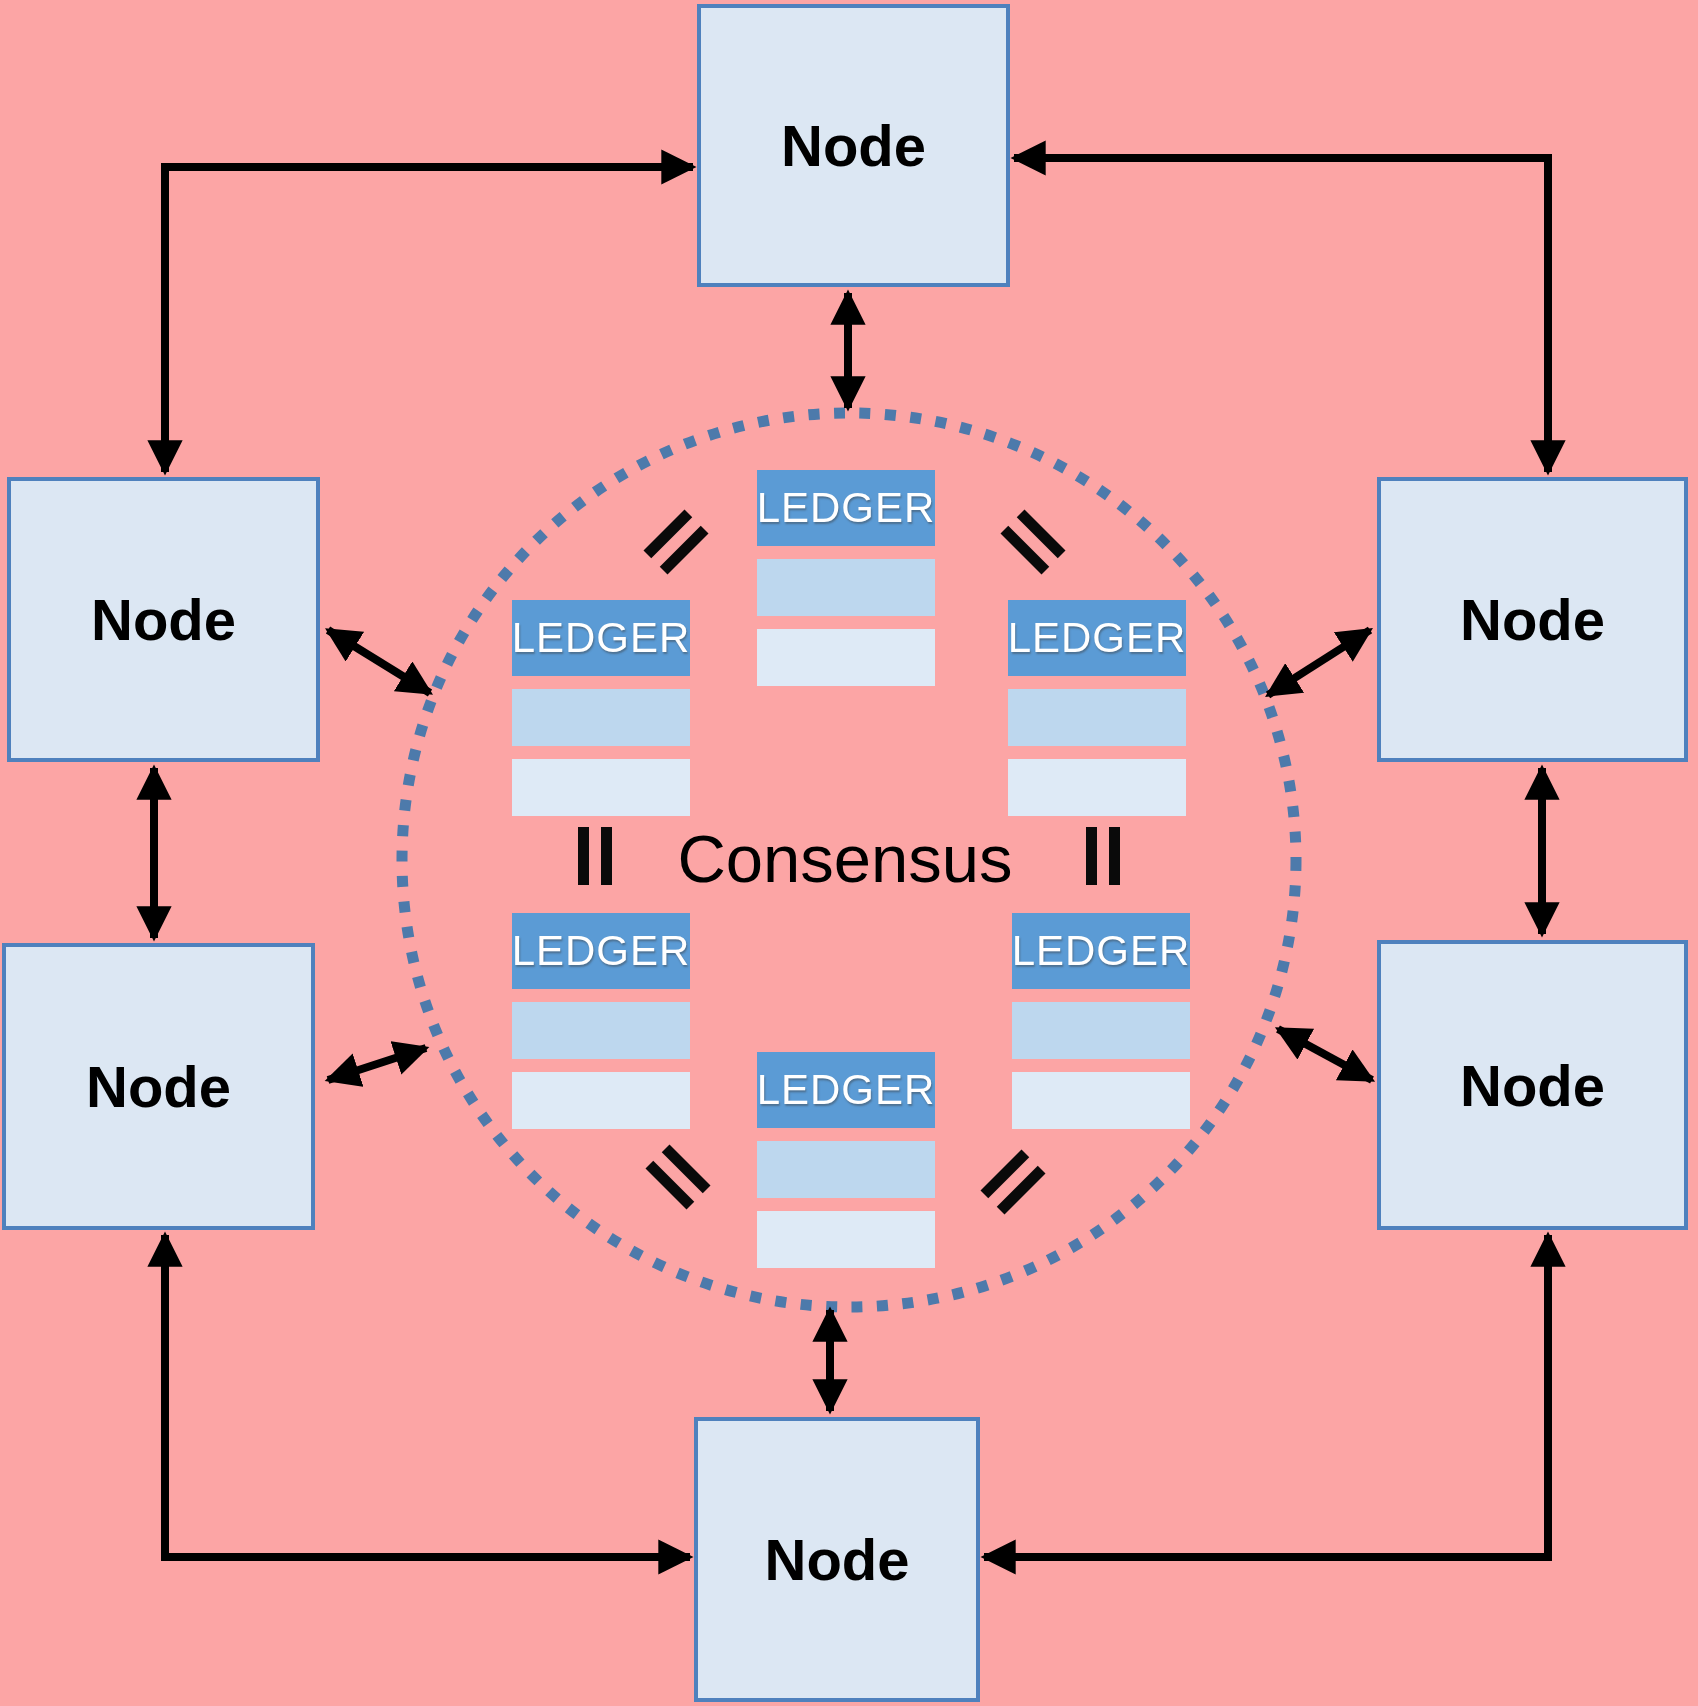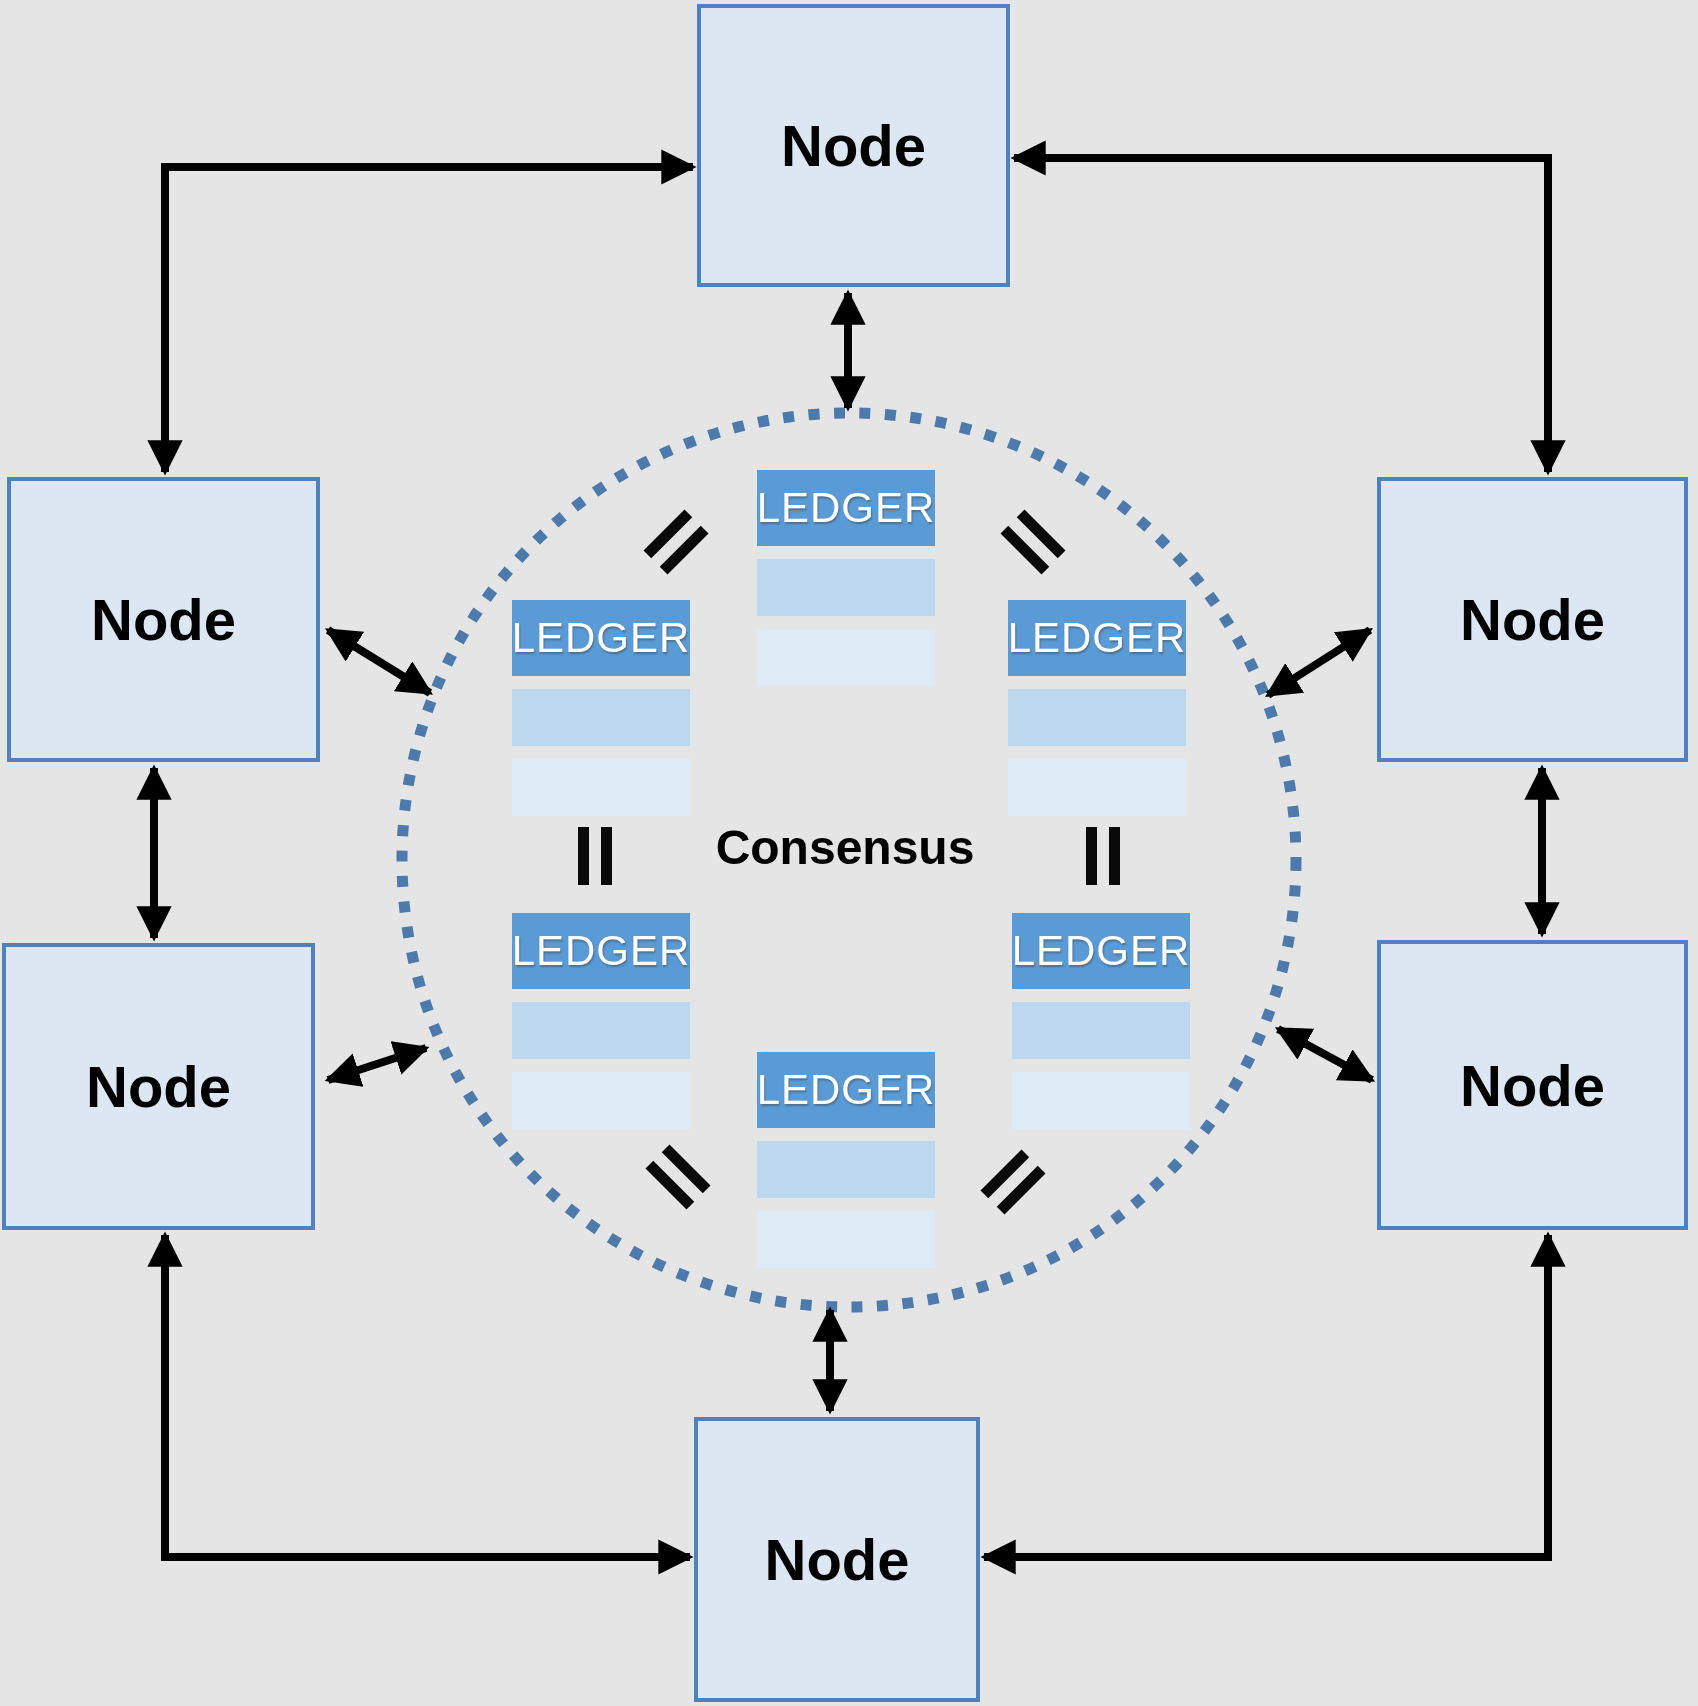--- a/index.html
+++ b/index.html
@@ -8,21 +8,21 @@
     --ledger-header:#5b9bd5;
     --ledger-row1:#bdd7ee;
     --ledger-row2:#deeaf6;
     --circle-dot:#4d7aab;
     --arrow:#000000;
     --diagram-text:#000000;
     --ledger-text:#ffffff;
   }
   html,body{margin:0;padding:0;background:#ffffff;}
   #canvas{
-    position:relative;width:1698px;height:1706px;background:#e5e5e5;
+    position:relative;width:1698px;height:1706px;background:#fca5a5;
     font-family:"Liberation Sans", sans-serif;overflow:hidden;
   }
   #wires{position:absolute;left:0;top:0;width:1698px;height:1706px;}
 
   .node{
     position:absolute;background:var(--node-fill);
     border:4px solid var(--node-border);box-sizing:border-box;
     display:flex;align-items:center;justify-content:center;
     font-weight:bold;font-size:58px;color:var(--diagram-text);
   }
@@ -46,21 +46,21 @@
   .ledger .r2{background:var(--ledger-row2);margin-bottom:0;}
   .ledger-tc{left:757px;top:470px;}
   .ledger-ulq{left:512px;top:600px;}
   .ledger-urq{left:1008px;top:600px;}
   .ledger-llq{left:512px;top:913px;}
   .ledger-lrq{left:1012px;top:913px;}
   .ledger-bc{left:757px;top:1052px;}
 
   .consensus{
     position:absolute;left:620px;top:820px;width:450px;
-    text-align:center;font-weight:bold;font-size:48px;color:var(--diagram-text);
+    text-align:center;font-weight:normal;font-size:67px;color:var(--diagram-text);
   }
 
   .eq{
     position:absolute;width:58px;height:34px;
     display:flex;flex-direction:column;justify-content:space-between;
   }
   .eq .bar{height:11px;background:#0a0a0a;}
   .eq-tl{left:647px;top:525px;transform:rotate(-45deg);}
   .eq-tr{left:1004px;top:525px;transform:rotate(45deg);}
   .eq-ml{left:566px;top:839px;transform:rotate(90deg);}

